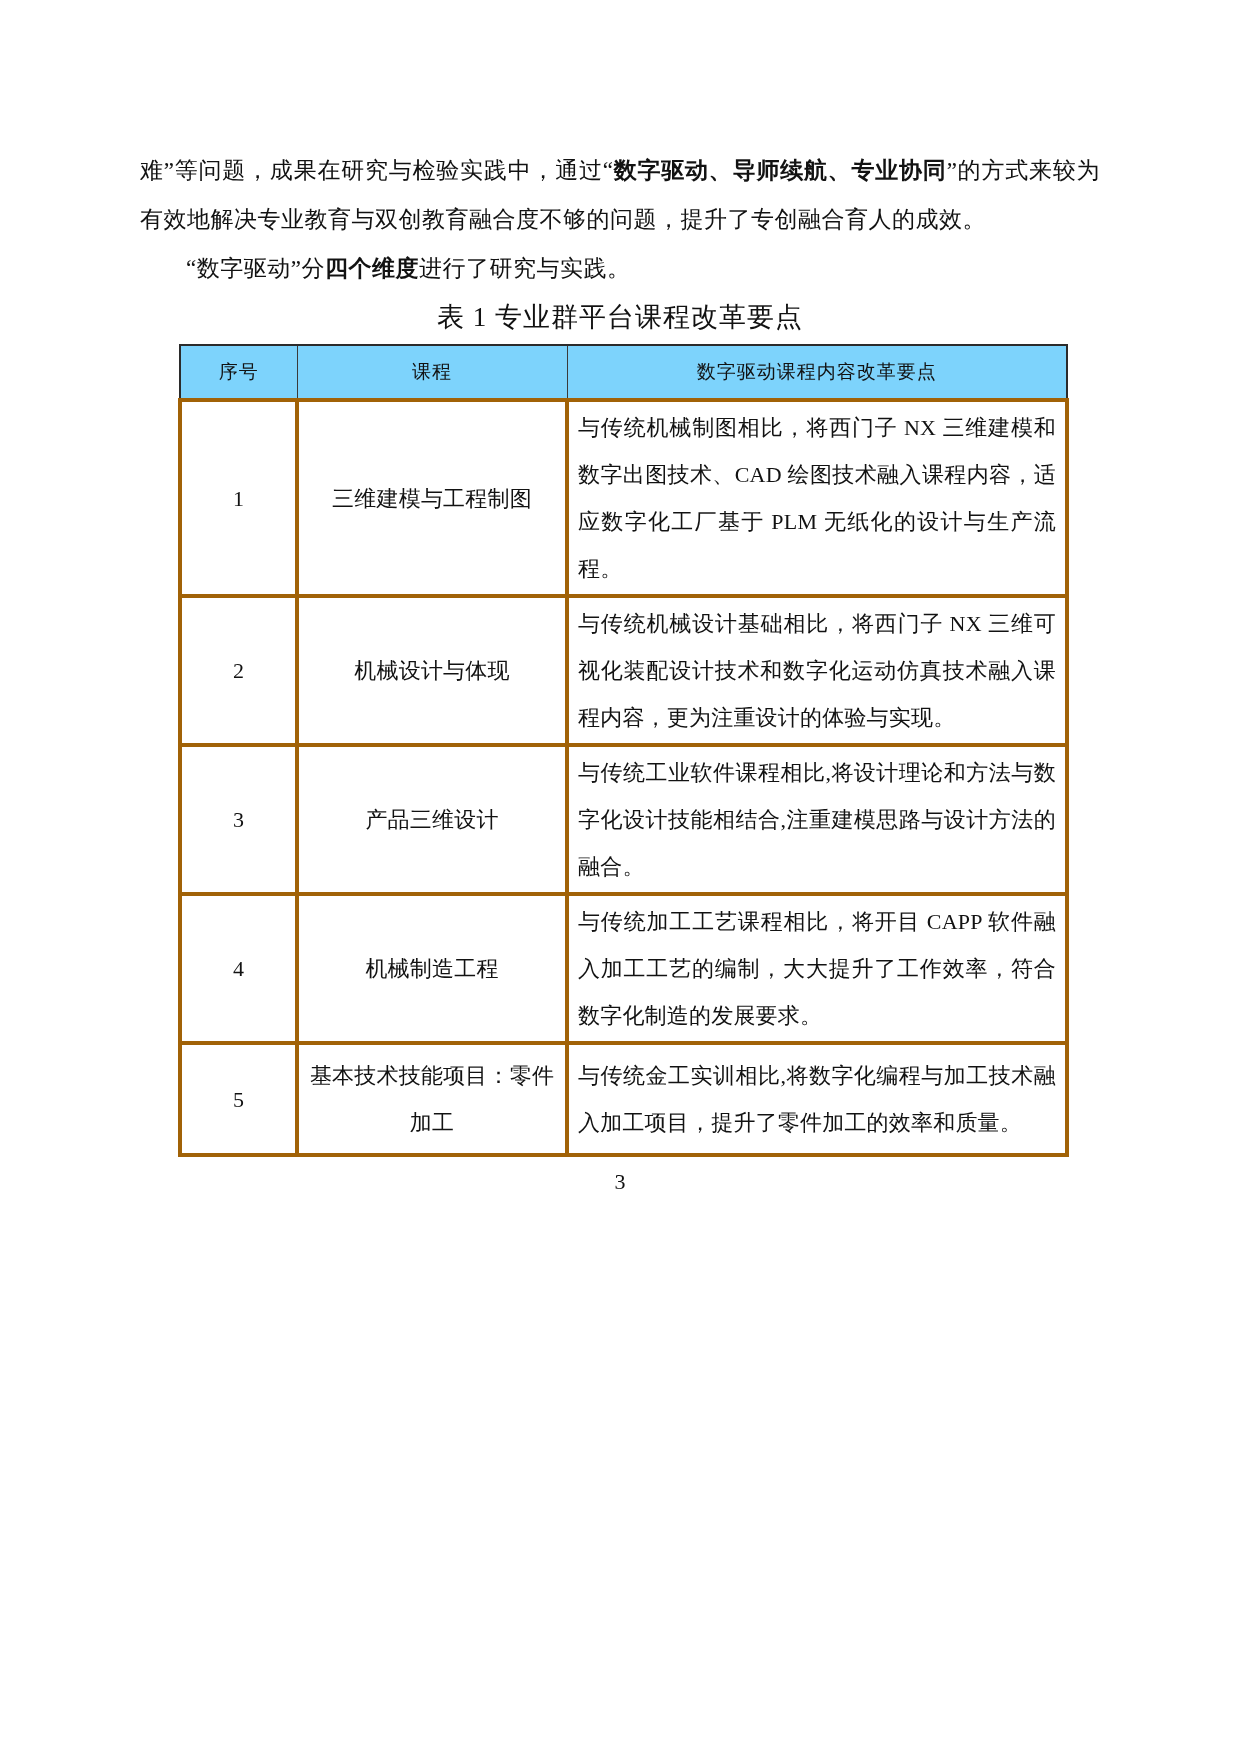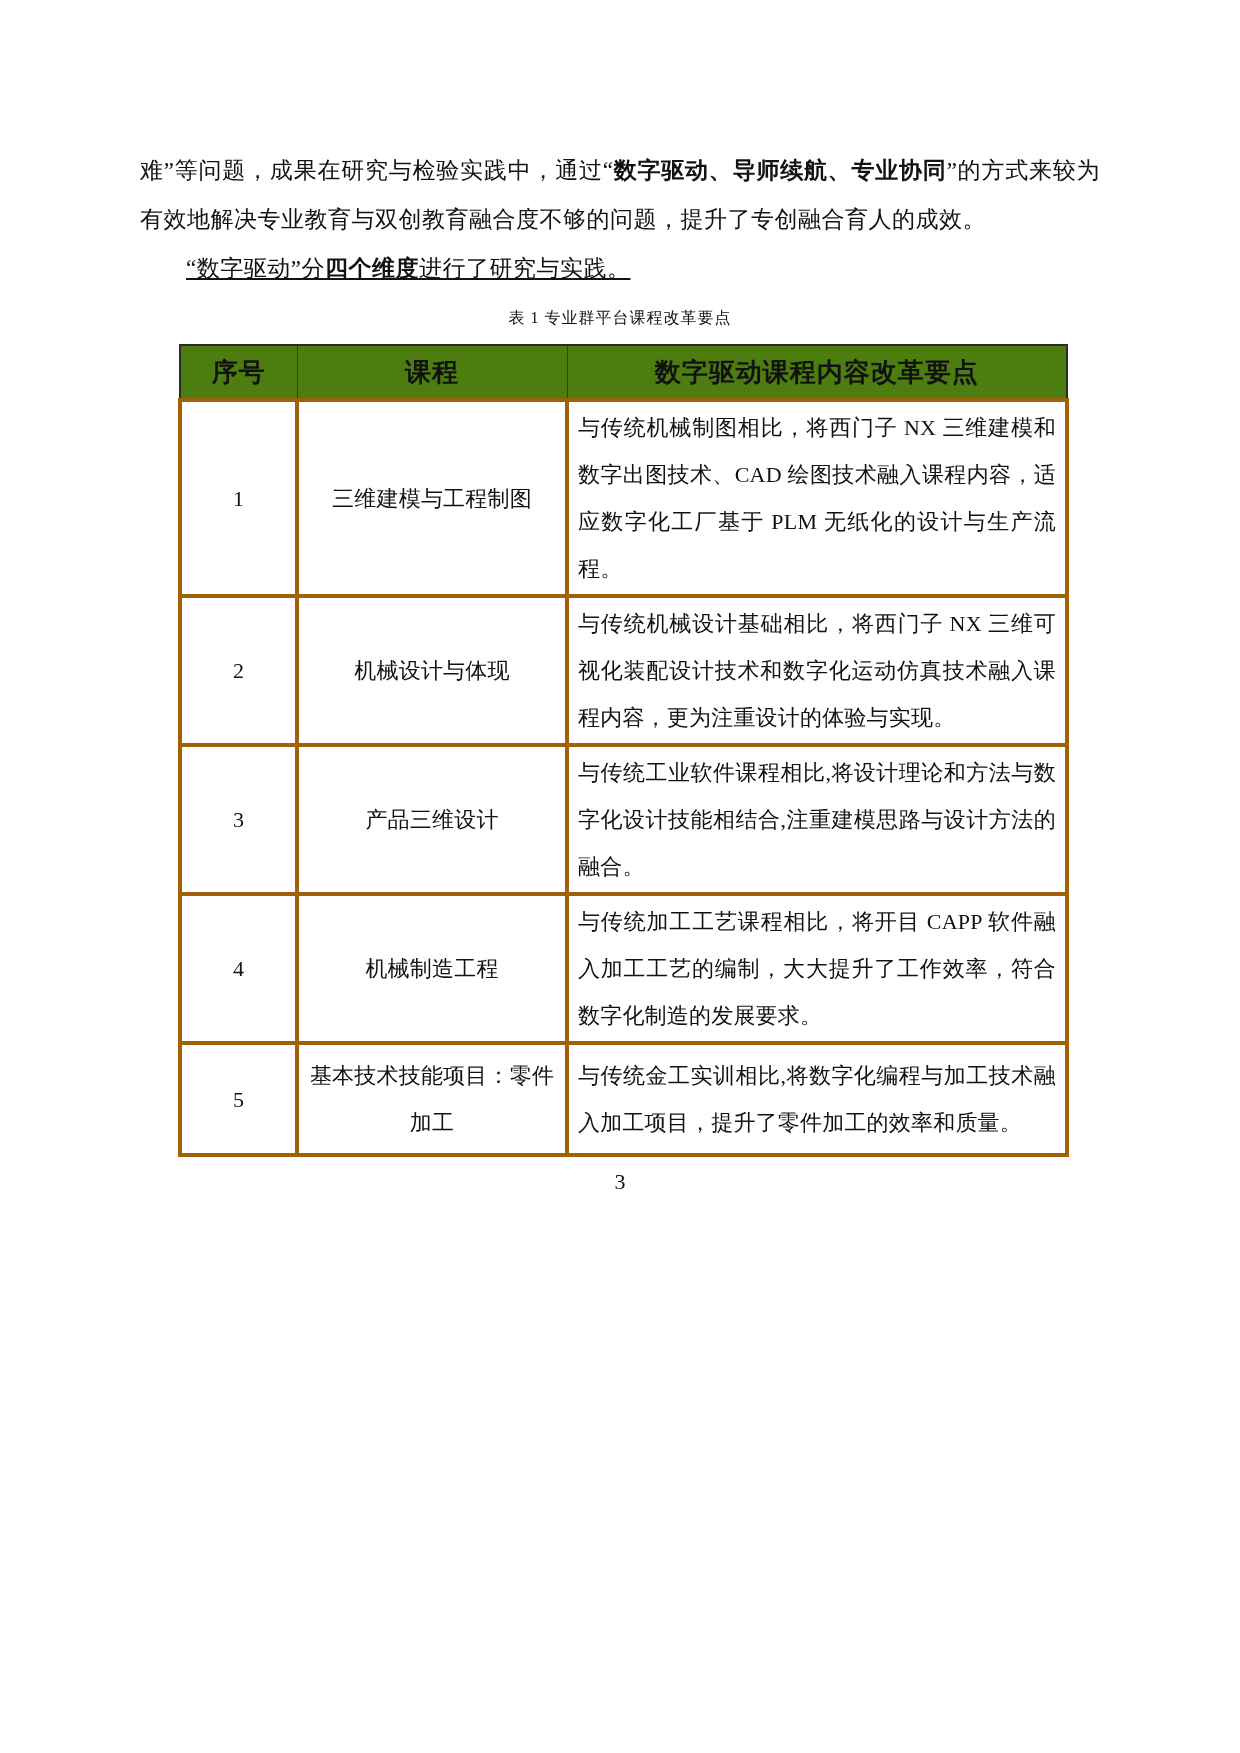--- a/index.html
+++ b/index.html
@@ -22,55 +22,55 @@
     width: 960px;
     box-sizing: content-box;
   }
   p.body-par {
     margin: 0;
     font-size: 23px;
     line-height: 49px;
     text-align: justify;
     letter-spacing: 0.5px;
   }
-  p.indent { text-indent: 2em; text-decoration: underline; }
+  p.indent { text-indent: 2em; }
   .b { font-weight: bold; }
   h3.sec-heading {
     margin: 0;
     font-size: 23px;
     line-height: 49px;
     font-weight: bold;
     text-indent: 2em;
     letter-spacing: 0.5px;
   }
   .table-caption {
     margin: 0;
-    font-size: 16px;
+    font-size: 27px;
     line-height: 49px;
     text-align: center;
     letter-spacing: 1px;
   }
   table.course-table {
     border-collapse: collapse;
     margin-left: 38px;
     margin-top: 2px;
     width: 887px;
     table-layout: fixed;
     border: 2px solid #2b2b2b;
   }
   table.course-table col.c1 { width: 117px; }
   table.course-table col.c2 { width: 270px; }
   table.course-table col.c3 { width: 500px; }
   table.course-table th {
     border: 1px solid #3a3a3a;
     border-bottom: 2px solid #2b2b2b;
-    background: #4d7c0f;
+    background: #7dd3fc;
     height: 50px;
-    font-size: 26px;
-    font-weight: bold;
+    font-size: 19px;
+    font-weight: normal;
     text-align: center;
     vertical-align: middle;
     letter-spacing: 1px;
   }
   table.course-table td {
     border: 4px solid #a16207;
     font-size: 22px;
     line-height: 47px;
     vertical-align: middle;
     letter-spacing: 0.2px;

